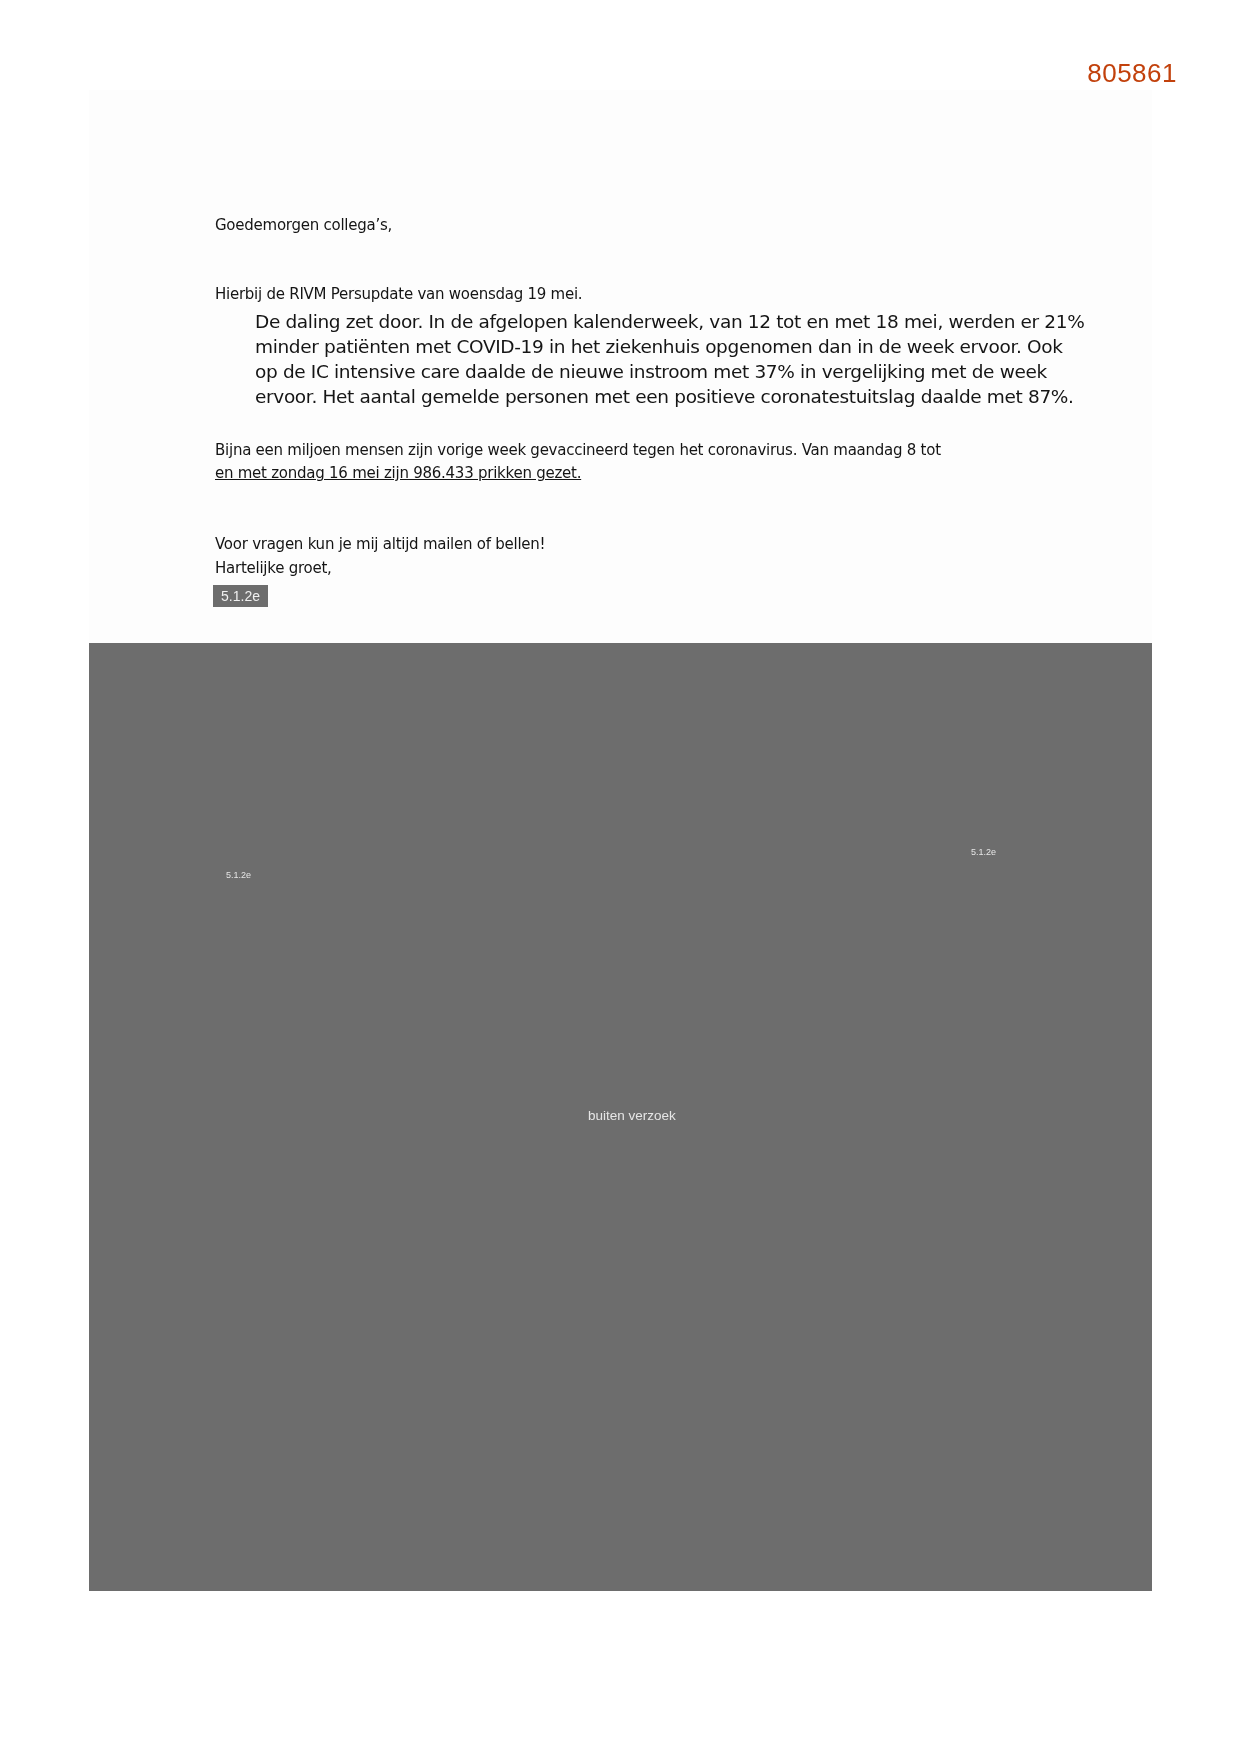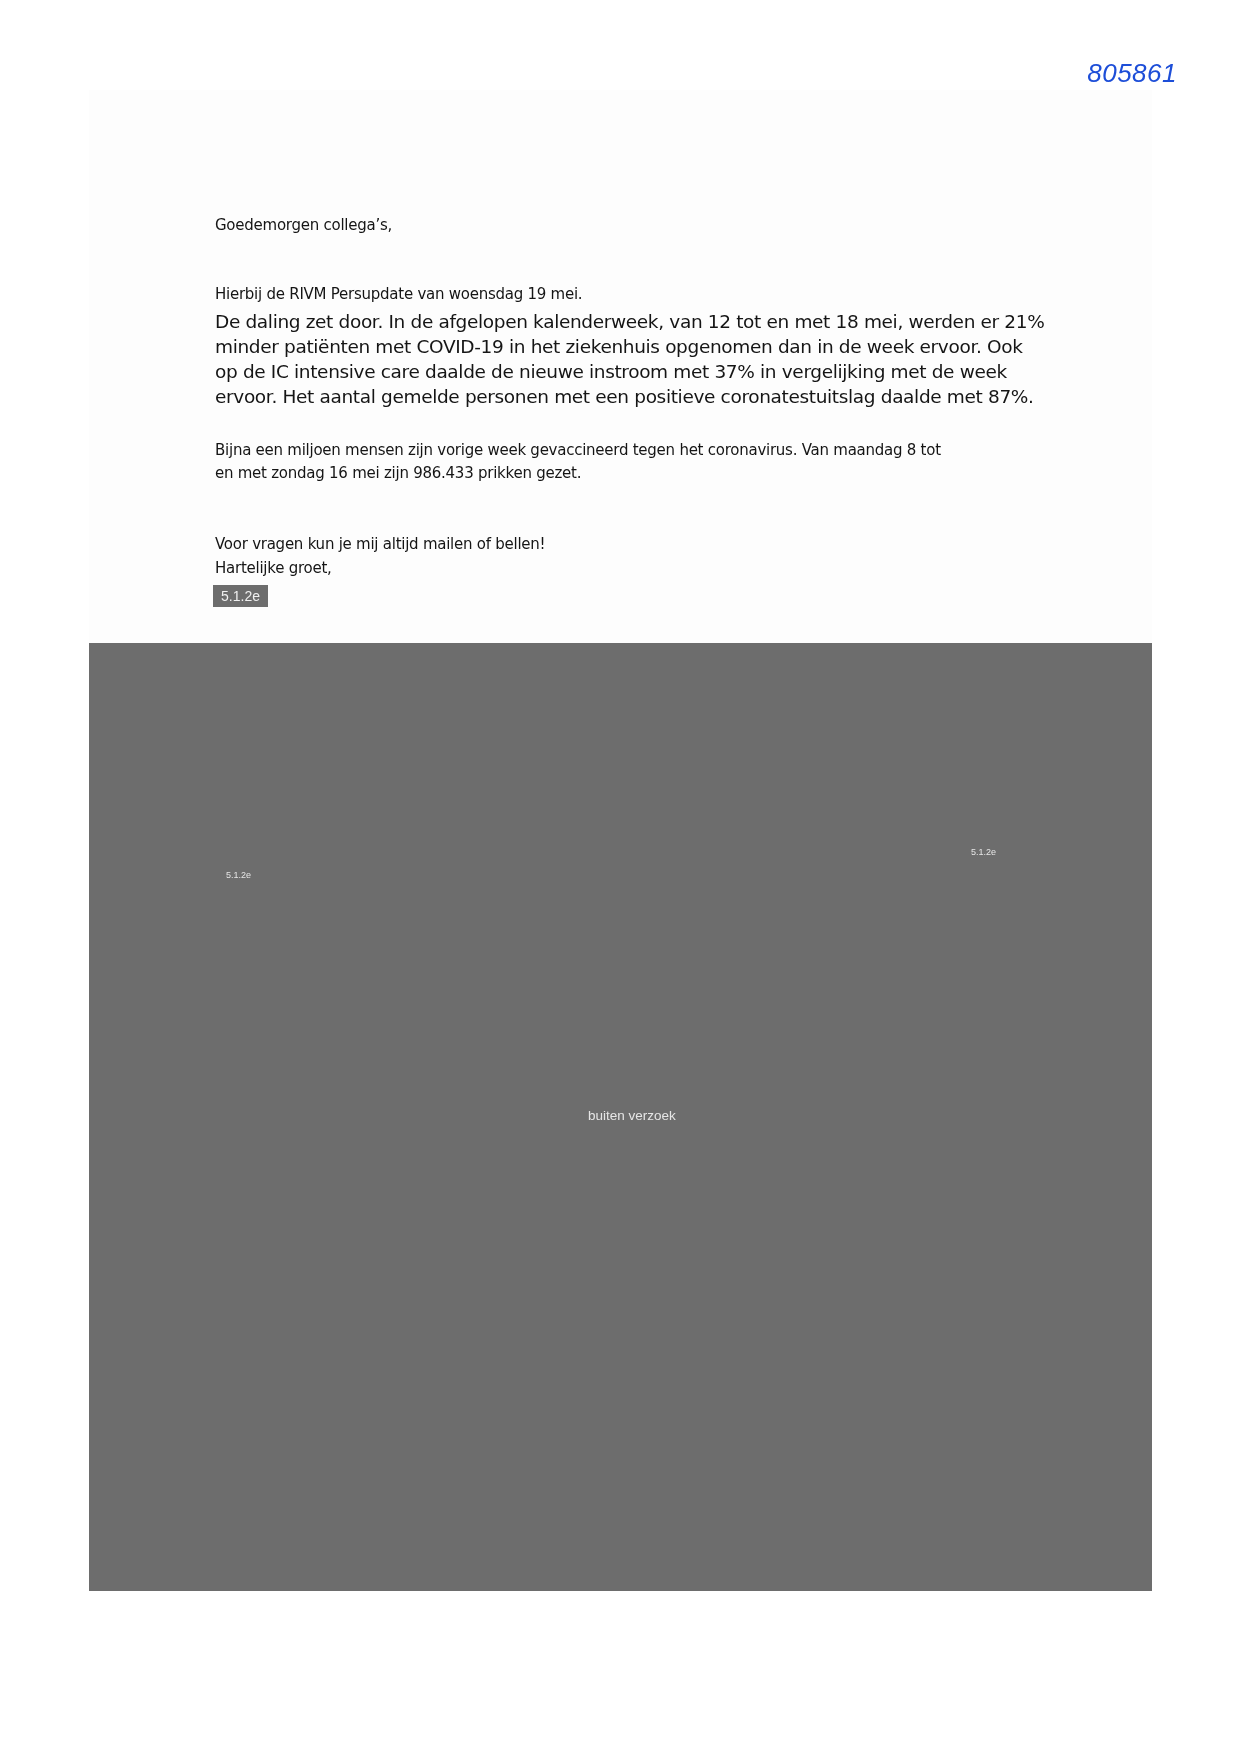--- a/index.html
+++ b/index.html
@@ -14,23 +14,22 @@
     overflow: hidden;
     font-family: "DejaVu Sans", sans-serif;
     color: #111;
   }
   .doc-number {
     position: absolute;
     top: 58px;
     right: 64px;
     font-family: "Liberation Sans", sans-serif;
     font-size: 26px;
-    color: #1d4ed8;
+    color: #c2410c;
     letter-spacing: 0.5px;
-    font-style: italic;
   }
   .page-area {
     position: absolute;
     left: 89px;
     top: 90px;
     width: 1063px;
     height: 553px;
     background: #fdfdfd;
   }
   .email-body {
@@ -40,21 +39,21 @@
     width: 820px;
     font-family: "DejaVu Sans", sans-serif;
   }
   .line {
     position: absolute;
     left: 0;
     white-space: nowrap;
     color: #151515;
   }
   .small { font-size: 15px; letter-spacing: -0.25px; text-align: right; }
-  .large { font-size: 18.5px; letter-spacing: -0.35px; }
+  .large { font-size: 18.5px; letter-spacing: -0.35px; margin-left: 40px; }
   .redaction-tag {
     position: absolute;
     left: 213px;
     top: 585px;
     width: 55px;
     height: 22px;
     background: #6d6d6d;
     color: #f0f0f0;
     font-family: "Liberation Sans", sans-serif;
     font-size: 14px;
@@ -87,21 +86,21 @@
 <div class="email-body">
   <div class="line small" style="top:216px;">Goedemorgen collega’s,</div>
   <div class="line small" style="top:262px;margin-top:23px;">Hierbij de RIVM Persupdate van woensdag 19 mei.</div>
 
   <div class="line large" style="top:311px;">De daling zet door. In de afgelopen kalenderweek, van 12 tot en met 18 mei, werden er 21%</div>
   <div class="line large" style="top:336px;">minder patiënten met COVID-19 in het ziekenhuis opgenomen dan in de week ervoor. Ook</div>
   <div class="line large" style="top:361px;">op de IC intensive care  daalde de nieuwe instroom met 37% in vergelijking met de week</div>
   <div class="line large" style="top:386px;">ervoor. Het aantal gemelde personen met een positieve coronatestuitslag daalde met 87%.</div>
 
   <div class="line small" style="top:441px;">Bijna een miljoen mensen zijn vorige week gevaccineerd tegen het coronavirus. Van maandag 8 tot</div>
-  <div class="line small" style="top:464px;">en met zondag 16 mei zijn 986.433 prikken gezet.</div>
+  <div class="line small" style="top:464px;text-decoration:underline;">en met zondag 16 mei zijn 986.433 prikken gezet.</div>
 
   <div class="line small" style="top:535px;">Voor vragen kun je mij altijd mailen of bellen!</div>
   <div class="line small" style="top:559px;">Hartelijke groet,</div>
 </div>
 
 <div class="redaction-tag">5.1.2e</div>
 
 <div class="redacted-block">
   <div class="block-label tiny" style="left:137px; top:227px;">5.1.2e</div>
   <div class="block-label tiny" style="left:882px; top:204px;">5.1.2e</div>

